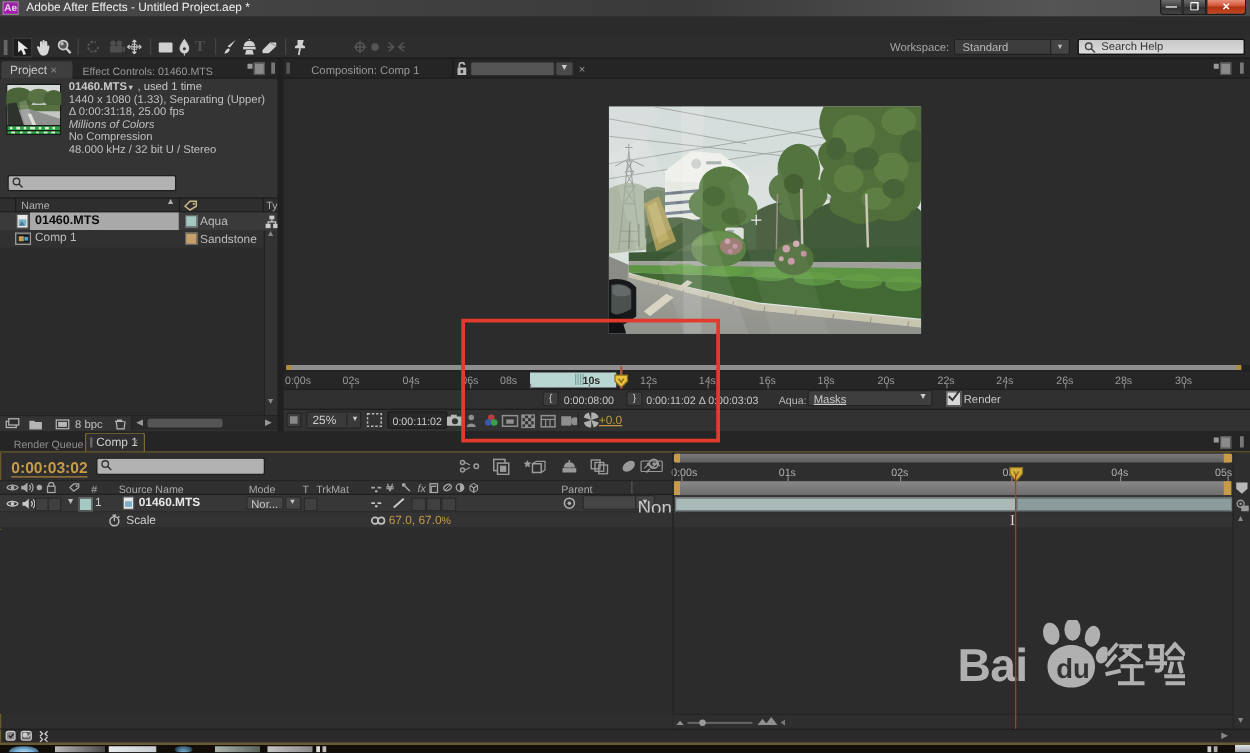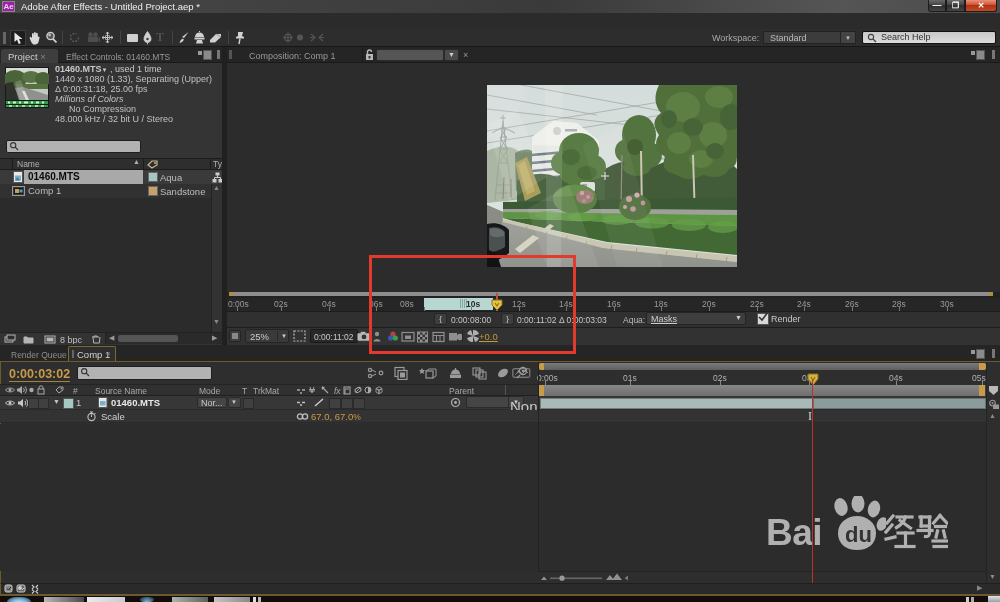--- a/index.html
+++ b/index.html
@@ -189,21 +189,21 @@
         <rect x="24" y="38.3" width="2" height="1.4"></rect>
         <rect x="30" y="38.3" width="3" height="1.4"></rect>
         <rect x="36" y="38.3" width="3" height="1.4"></rect>
       </g>
   </svg>
 
   <div class="tx" style="left:55px;top:64px;font-size:9px;color:#c8c8c8;font-weight:bold;">01460.MTS<span style="font-size:6px;">▼</span><span style="font-weight:normal;"> , used 1 time</span></div>
   <div class="tx" style="left:55px;top:74px;font-size:9px;color:#c0c0c0;">1440 x 1080 (1.33), Separating (Upper)</div>
   <div class="tx" style="left:55px;top:84px;font-size:9px;color:#c0c0c0;">Δ 0:00:31:18, 25.00 fps</div>
   <div class="tx" style="left:55px;top:94px;font-size:9px;color:#c0c0c0;font-style:italic;">Millions of Colors</div>
-  <div class="tx" style="left:55px;top:104px;font-size:9px;color:#c0c0c0;margin-left:14px;">No Compression</div>
+  <div class="tx" style="left:55px;top:104px;font-size:9px;color:#c0c0c0;">No Compression</div>
   <div class="tx" style="left:55px;top:114px;font-size:9px;color:#c0c0c0;">48.000 kHz / 32 bit U / Stereo</div>
 
   <div class="abs" style="left:6px;top:140px;width:133px;height:11px;background:#b2b2b2;border:1px solid #1e1e1e;border-radius:2px;"></div>
   <svg class="abs" style="left:9px;top:141px;" width="10" height="10" viewBox="0 0 10 10">
       <circle cx="4.2" cy="4.2" r="2.6" fill="none" stroke="#333" stroke-width="1.1"></circle>
       <line x1="6.2" y1="6.2" x2="9" y2="9" stroke="#333" stroke-width="1.2"></line>
     </svg>
 
   <div class="abs" style="left:0px;top:158px;width:222px;height:12px;background:#2e2e2e;border-top:1px solid #1c1c1c;border-bottom:1px solid #1c1c1c;box-sizing:border-box;"></div>
   <div class="abs" style="left:12px;top:158px;width:1px;height:12px;background:#1c1c1c;"></div>

